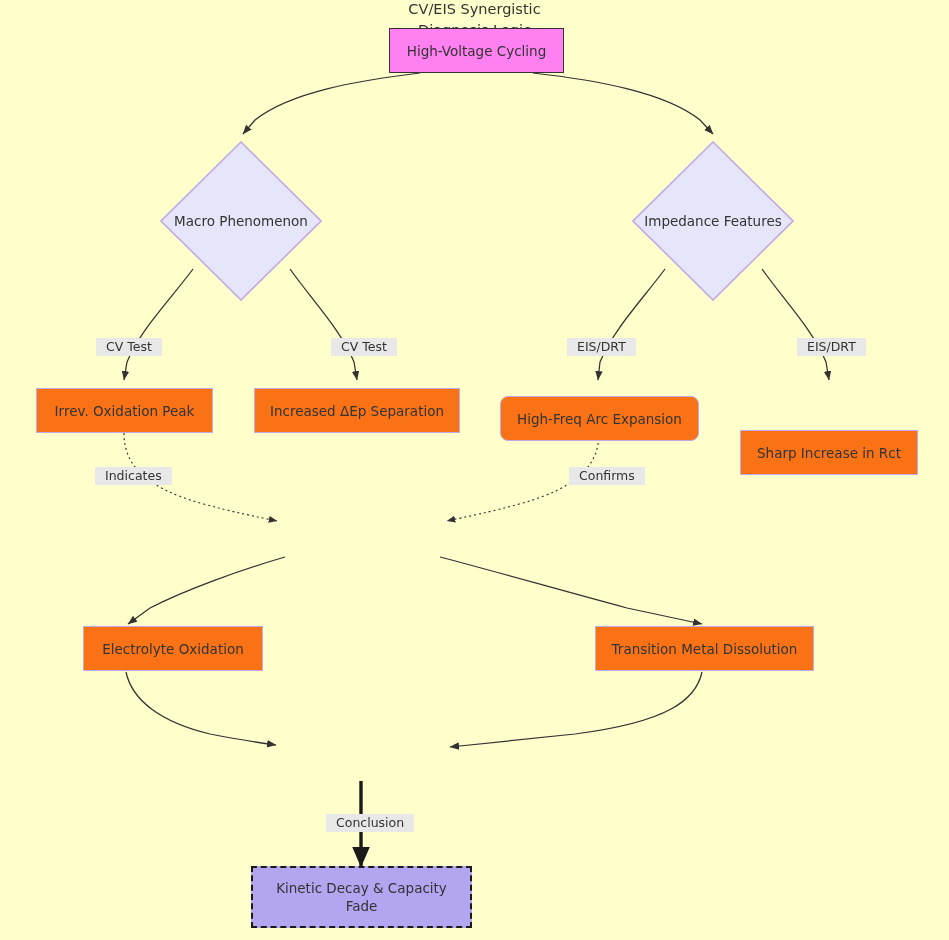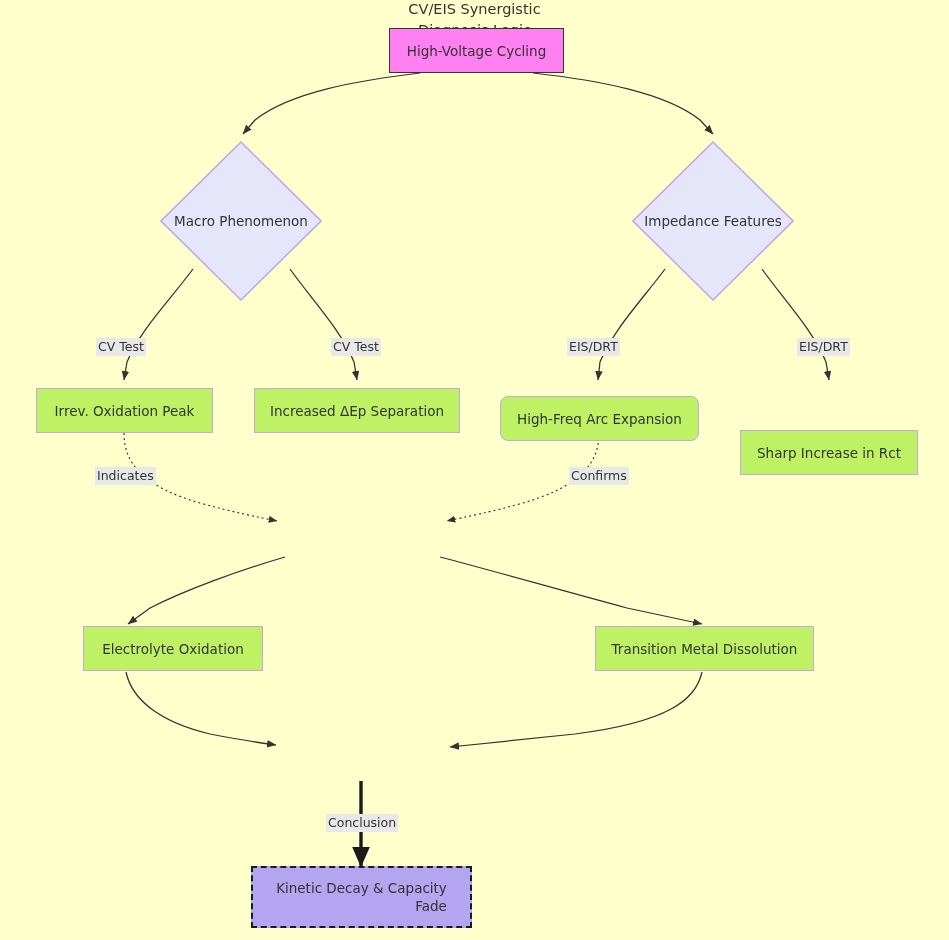--- a/index.html
+++ b/index.html
@@ -36,28 +36,28 @@
     color: #333333;
     line-height: 21px;
     white-space: pre-line;
   }
   .node {
     position: absolute;
     box-sizing: border-box;
     display: flex;
     align-items: center;
     justify-content: center;
-    text-align: right;
+    text-align: center;
     font-size: 13.5px;
     color: #333333;
     line-height: 18px;
     z-index: 3;
   }
   .node-rect {
-    background: #bef264;
+    background: #f97316;
     border: 1.3px solid #c3a8e8;
   }
   .node-root {
     background: #ff80f0;
     border: 1.6px solid #333333;
   }
   .node-mech {
     background: #ffff9e;
     border: 1.4px solid #3b3b21;
     font-style: italic;
@@ -77,21 +77,21 @@
     width: 100%;
     height: 100%;
     z-index: -1;
   }
   .edge-label {
     position: absolute;
     background: #e8e8e8;
     color: #333333;
     font-size: 12.5px;
     line-height: 16px;
-    padding: 1px 2px;
+    padding: 1px 10px;
     white-space: nowrap;
     z-index: 4;
   }
 </style>
 </head>
 <body>
 
 <div id="canvas">
 
   <div class="chart-title">CV/EIS Synergistic

